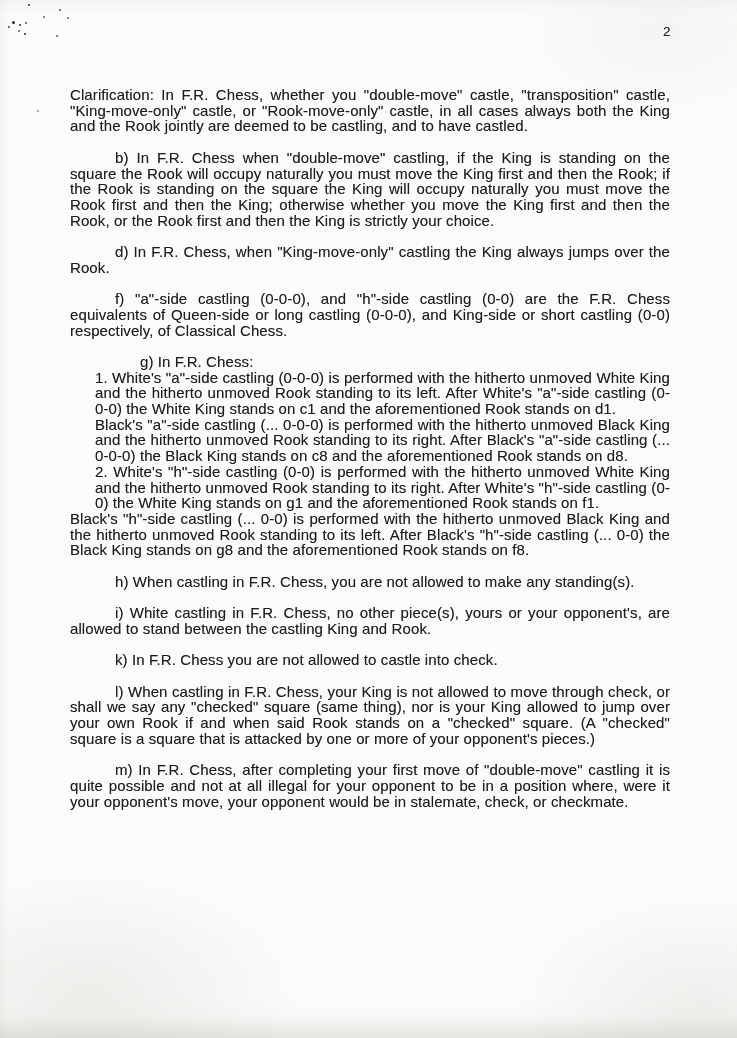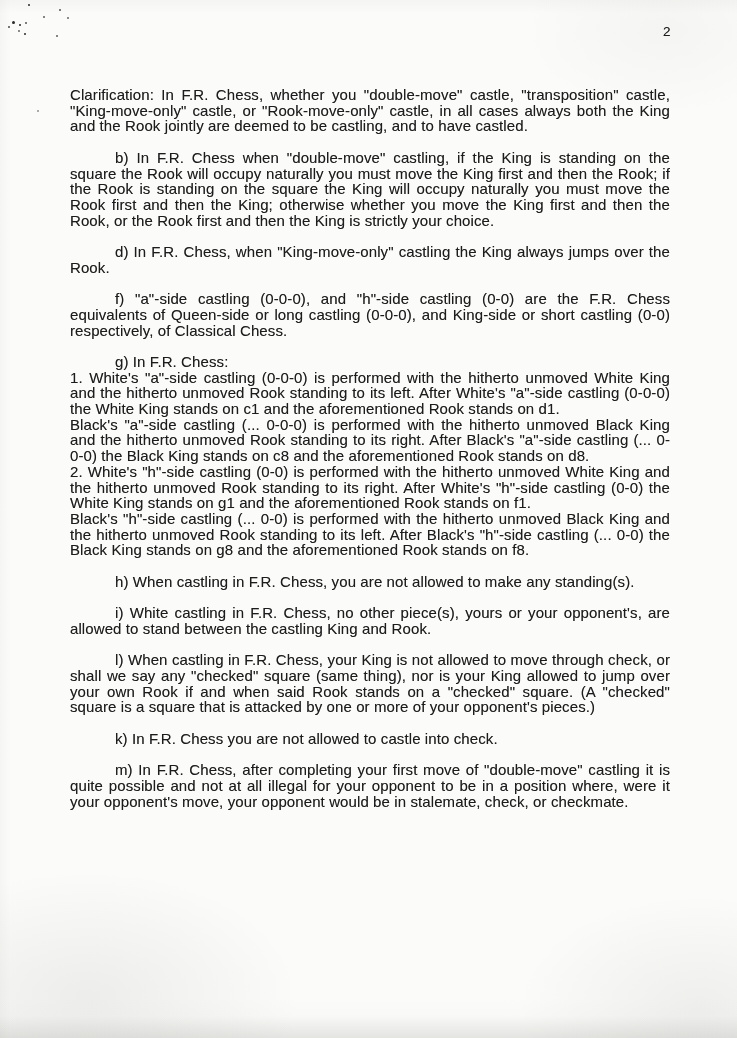--- a/index.html
+++ b/index.html
@@ -43,20 +43,21 @@
     text-align: justify;
     text-shadow: 0 0 0.6px rgba(25,25,25,0.42);
     letter-spacing: 0.1px;
   }
   .doc-body p.para {
     margin: 0 0 15.7px 0;
     padding: 0;
   }
   .doc-body p.para.tight {
     margin-bottom: 0;
+    margin-left: 25px;
   }
   .doc-body p.para.indent {
     text-indent: 45px;
   }
   
   .speckle {
     position: absolute;
     background: #2a2a2a;
     border-radius: 50%;
   }
@@ -101,18 +102,18 @@
       <p class="para indent">b) In F.R. Chess when "double-move" castling, if the King is standing on the square the Rook will occupy naturally you must move the King first and then the Rook; if the Rook is standing on the square the King will occupy naturally you must move the Rook first and then the King; otherwise whether you move the King first and then the Rook, or the Rook first and then the King is strictly your choice.</p>
       <p class="para indent">d) In F.R. Chess, when "King-move-only" castling the King always jumps over the Rook.</p>
       <p class="para indent">f) "a"-side castling (0-0-0), and "h"-side castling (0-0) are the F.R. Chess equivalents of Queen-side or long castling (0-0-0), and King-side or short castling (0-0) respectively, of Classical Chess.</p>
       <p class="para indent tight">g) In F.R. Chess:</p>
       <p class="para tight">1. White's "a"-side castling (0-0-0) is performed with the hitherto unmoved White King and the hitherto unmoved Rook standing to its left. After White's "a"-side castling (0-0-0) the White King stands on c1 and the aforementioned Rook stands on d1.</p>
       <p class="para tight">Black's "a"-side castling (... 0-0-0) is performed with the hitherto unmoved Black King and the hitherto unmoved Rook standing to its right. After Black's "a"-side castling (... 0-0-0) the Black King stands on c8 and the aforementioned Rook stands on d8.</p>
       <p class="para tight">2. White's "h"-side castling (0-0) is performed with the hitherto unmoved White King and the hitherto unmoved Rook standing to its right. After White's "h"-side castling (0-0) the White King stands on g1 and the aforementioned Rook stands on f1.</p>
       <p class="para">Black's "h"-side castling (... 0-0) is performed with the hitherto unmoved Black King and the hitherto unmoved Rook standing to its left. After Black's "h"-side castling (... 0-0) the Black King stands on g8 and the aforementioned Rook stands on f8.</p>
       <p class="para indent">h) When castling in F.R. Chess, you are not allowed to make any standing(s).</p>
       <p class="para indent">i) White castling in F.R. Chess, no other piece(s), yours or your opponent's, are allowed to stand between the castling King and Rook.</p>
+      <p class="para indent">k) In F.R. Chess you are not allowed to castle into check.</p>
       <p class="para indent">l) When castling in F.R. Chess, your King is not allowed to move through check, or shall we say any "checked" square (same thing), nor is your King allowed to jump over your own Rook if and when said Rook stands on a "checked" square. (A "checked" square is a square that is attacked by one or more of your opponent's pieces.)</p>
-      <p class="para indent">k) In F.R. Chess you are not allowed to castle into check.</p>
       <p class="para indent">m) In F.R. Chess, after completing your first move of "double-move" castling it is quite possible and not at all illegal for your opponent to be in a position where, were it your opponent's move, your opponent would be in stalemate, check, or checkmate.</p>
     </main>
 
 </div>
 
 </body></html>

